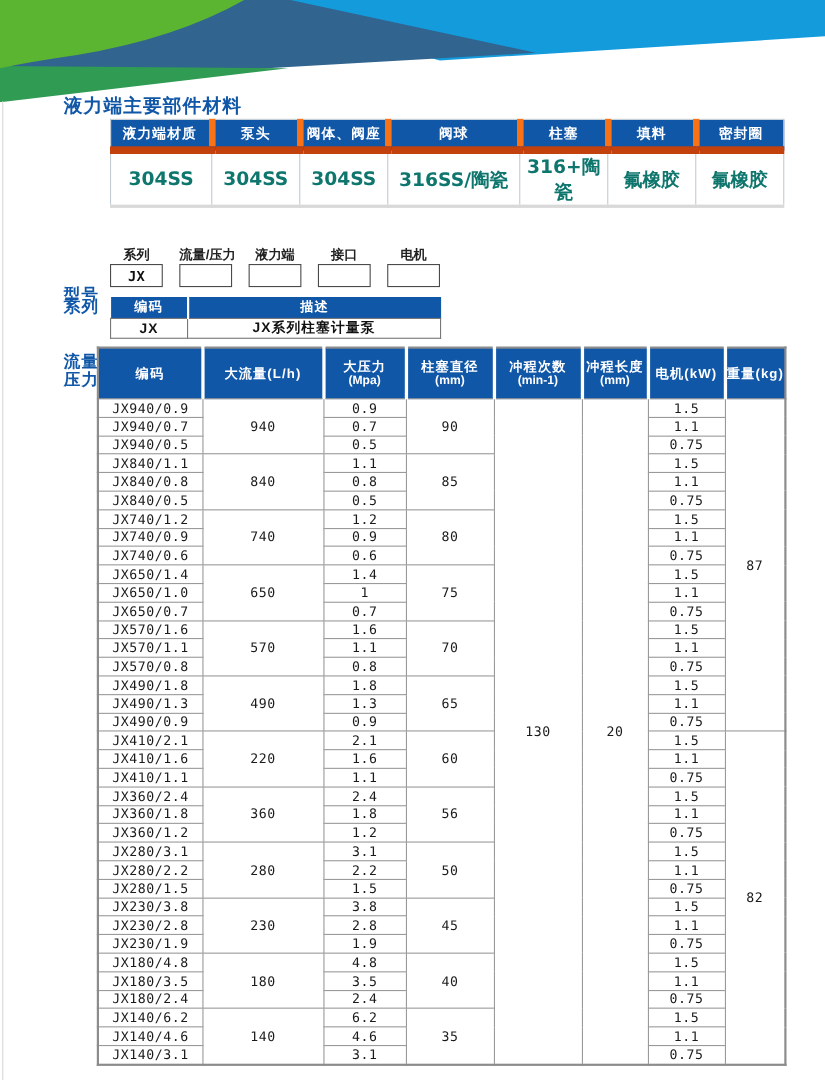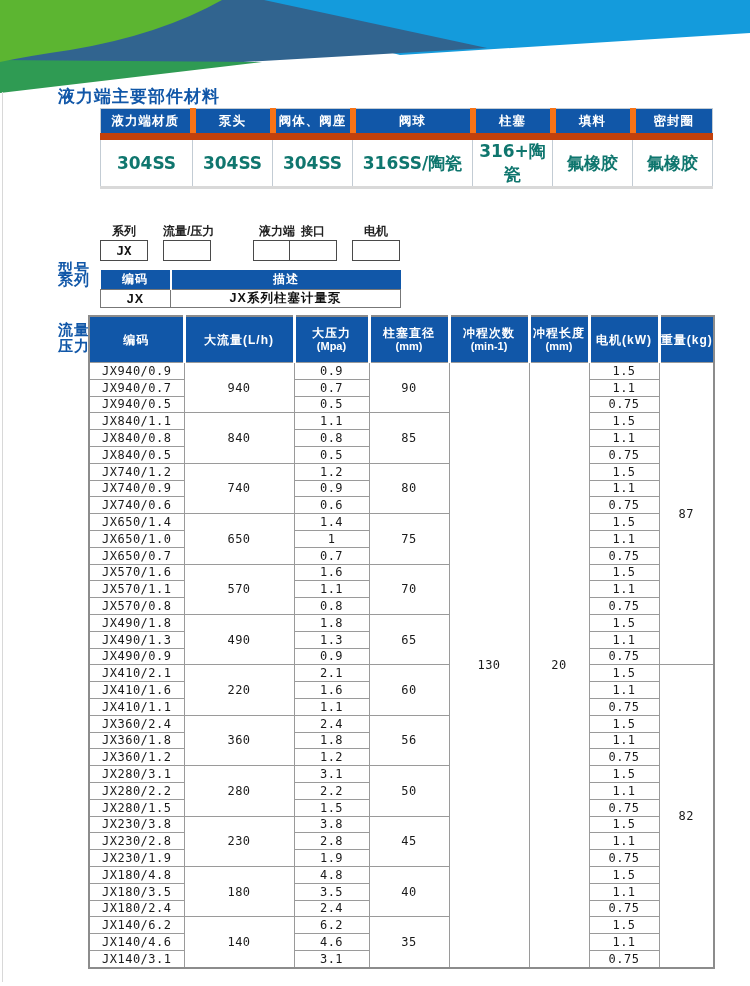--- a/index.html
+++ b/index.html
@@ -149,21 +149,21 @@
   <span class="side-label" id="model-label">型号</span>
   <div class="model-boxes" id="model-boxes">
       <div class="box-wrap" style="left: 0px;">
         <div class="box-label">系列</div>
         <div class="model-box">JX</div>
       </div>
       <div class="box-wrap" style="left: 63px;">
         <div class="box-label">流量/压力</div>
         <div class="model-box"></div>
       </div>
-      <div class="box-wrap" style="left: 126px; margin-left: 27px;">
+      <div class="box-wrap" style="left: 126px;">
         <div class="box-label">液力端</div>
         <div class="model-box"></div>
       </div>
       <div class="box-wrap" style="left: 189px;">
         <div class="box-label">接口</div>
         <div class="model-box"></div>
       </div>
       <div class="box-wrap" style="left: 252px;">
         <div class="box-label">电机</div>
         <div class="model-box"></div>

